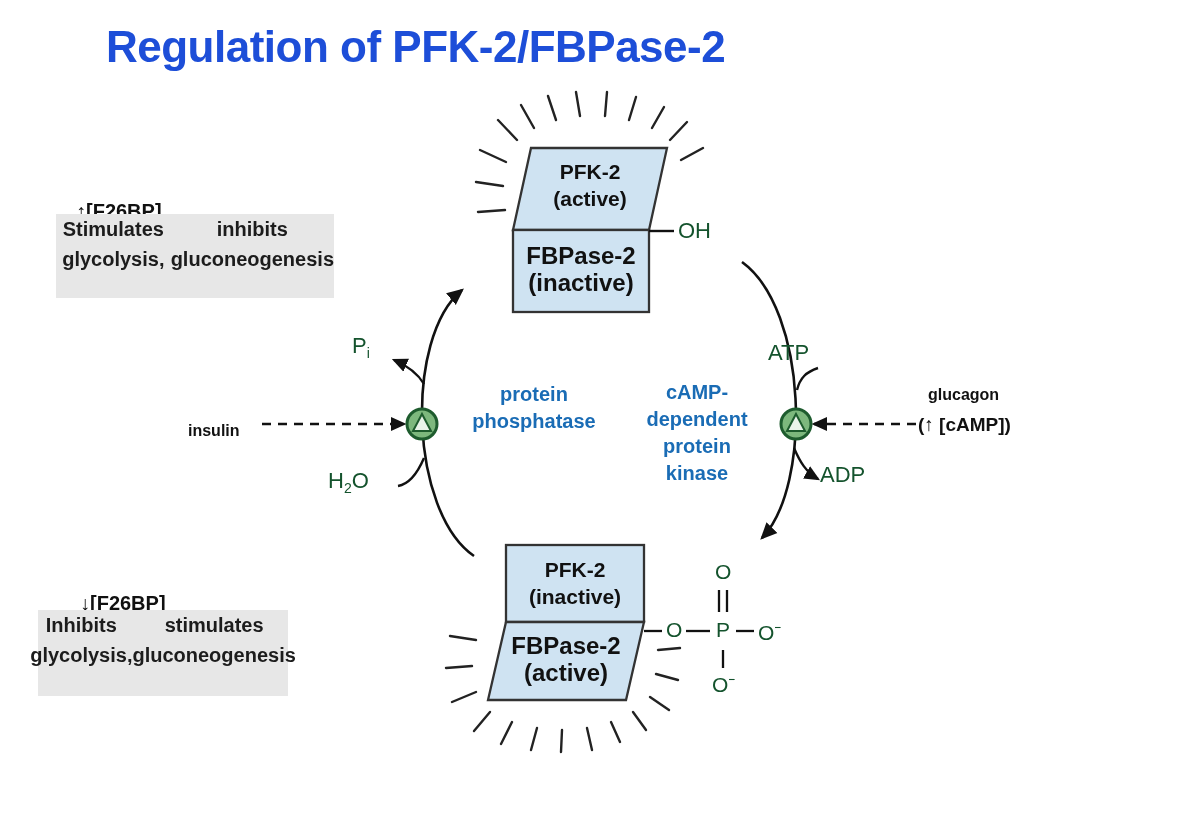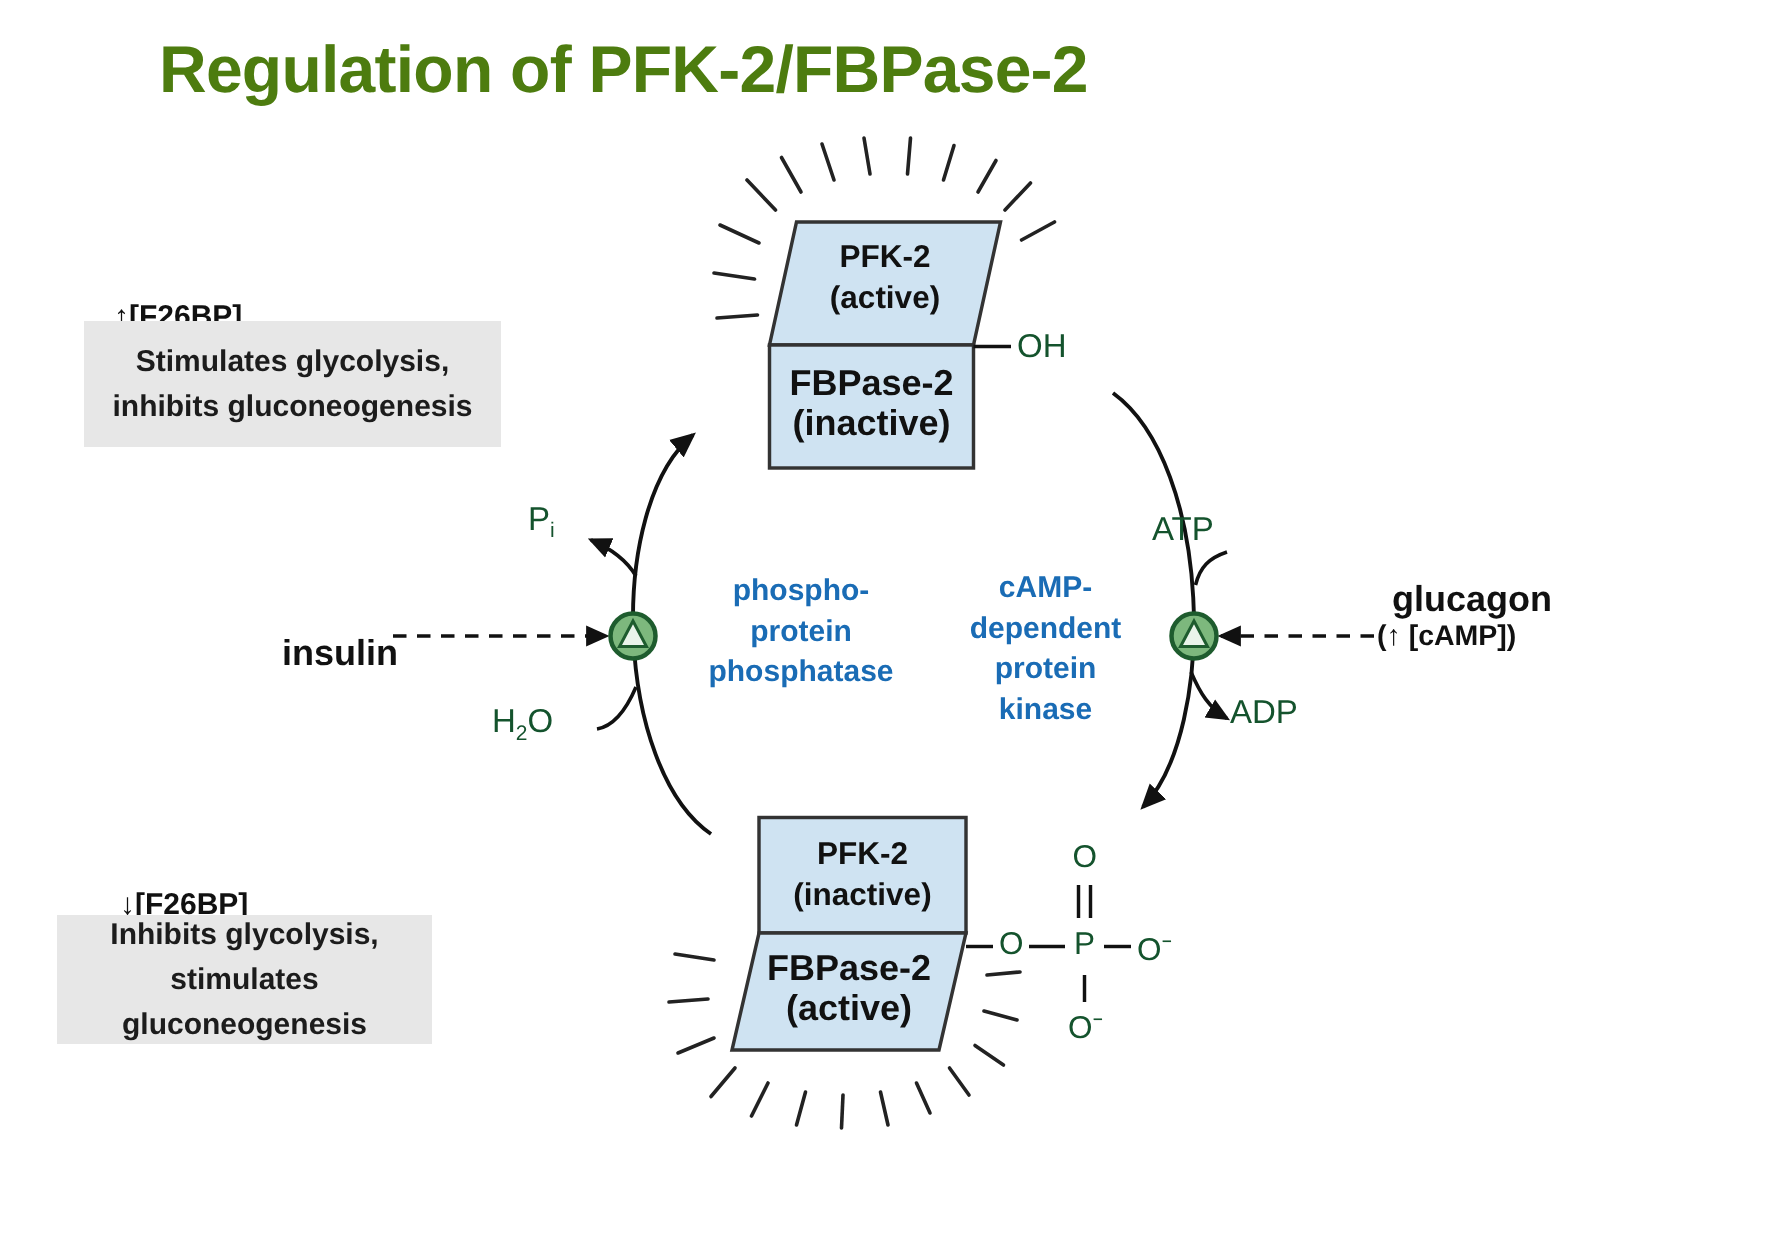--- a/index.html
+++ b/index.html
@@ -1,27 +1,27 @@
 <!DOCTYPE html>
 <html><head>
 <meta charset="utf-8">
 <style>
   * { margin:0; padding:0; box-sizing:border-box; }
   html,body { background:#ffffff; font-family:"Liberation Sans", sans-serif; }
   .canvas { position:relative; width:1186px; height:822px; background:#ffffff; overflow:hidden; }
   svg.layer { position:absolute; left:0; top:0; }
-  .title { position:absolute; left:106px; top:22px; font-size:44px; font-weight:700; color:#4d7c0f; letter-spacing:-0.5px; }
+  .title { position:absolute; left:106px; top:22px; font-size:44px; font-weight:700; color:#1d4ed8; letter-spacing:-0.5px; }
   .boxtext { position:absolute; text-align:center; font-weight:700; color:#111; font-size:24px; line-height:27px; }
   .chem { position:absolute; font-weight:400; font-size:22px; color:#14532d; white-space:nowrap; }
   .chem .sub { font-size:14px; position:relative; top:5px; }
   .chem.small { font-size:21px; }
-  .lbl { position:absolute; font-weight:700; font-size:24px; color:#111; white-space:nowrap; }
+  .lbl { position:absolute; font-weight:700; font-size:16px; color:#111; white-space:nowrap; }
   .enzyme-label { position:absolute; text-align:center; font-weight:700; font-size:20px; line-height:27px; color:#1a6cb5; }
   .note-marker { position:absolute; font-weight:700; font-size:20px; color:#111; white-space:nowrap;margin-top:16px; }
-  .note-box { position:absolute; background:#e7e7e7; text-align:center; font-weight:700; font-size:20px; line-height:30px; color:#1c1c1c; display:flex; flex-direction:column; justify-content:center; }
+  .note-box { position:absolute; background:#e7e7e7; text-align:center; font-weight:700; font-size:20px; line-height:30px; color:#1c1c1c; display:flex; flex-direction:row; justify-content:center; }
 </style>
 </head>
 <body>
 
 <div class="canvas">
 
   <svg class="layer" width="1186" height="822" viewBox="0 0 1186 822">
     <defs>
       <marker id="ah" viewBox="0 0 10 10" refX="8.5" refY="5" markerWidth="6.5" markerHeight="6.5" orient="auto-start-reverse">
         <path d="M0,0.5 L10,5 L0,9.5 Z" fill="#111"></path>
@@ -133,21 +133,20 @@
     <div>inhibits gluconeogenesis</div>
   </div>
 
   <div class="note-marker" style="left:80px; top:576px;">↓[F26BP]</div>
   <div class="note-box" style="left:38px; top:610px; width:250px; height:86px;">
     <div>Inhibits glycolysis,</div>
     <div>stimulates gluconeogenesis</div>
   </div>
 
   <div class="enzyme-label" style="left:450px; top:381px; width:168px;">
-    <div>phospho-</div>
     <div>protein</div>
     <div>phosphatase</div>
   </div>
   <div class="lbl" style="left:188px; top:412px;margin-top:10px;">insulin</div>
   <div class="chem" style="left:352px; top:333px;">
     <span>P</span><span class="sub">i</span>
   </div>
   <div class="chem" style="left:328px; top:468px;">
     <span>H</span><span class="sub">2</span><span>O</span>
   </div>

